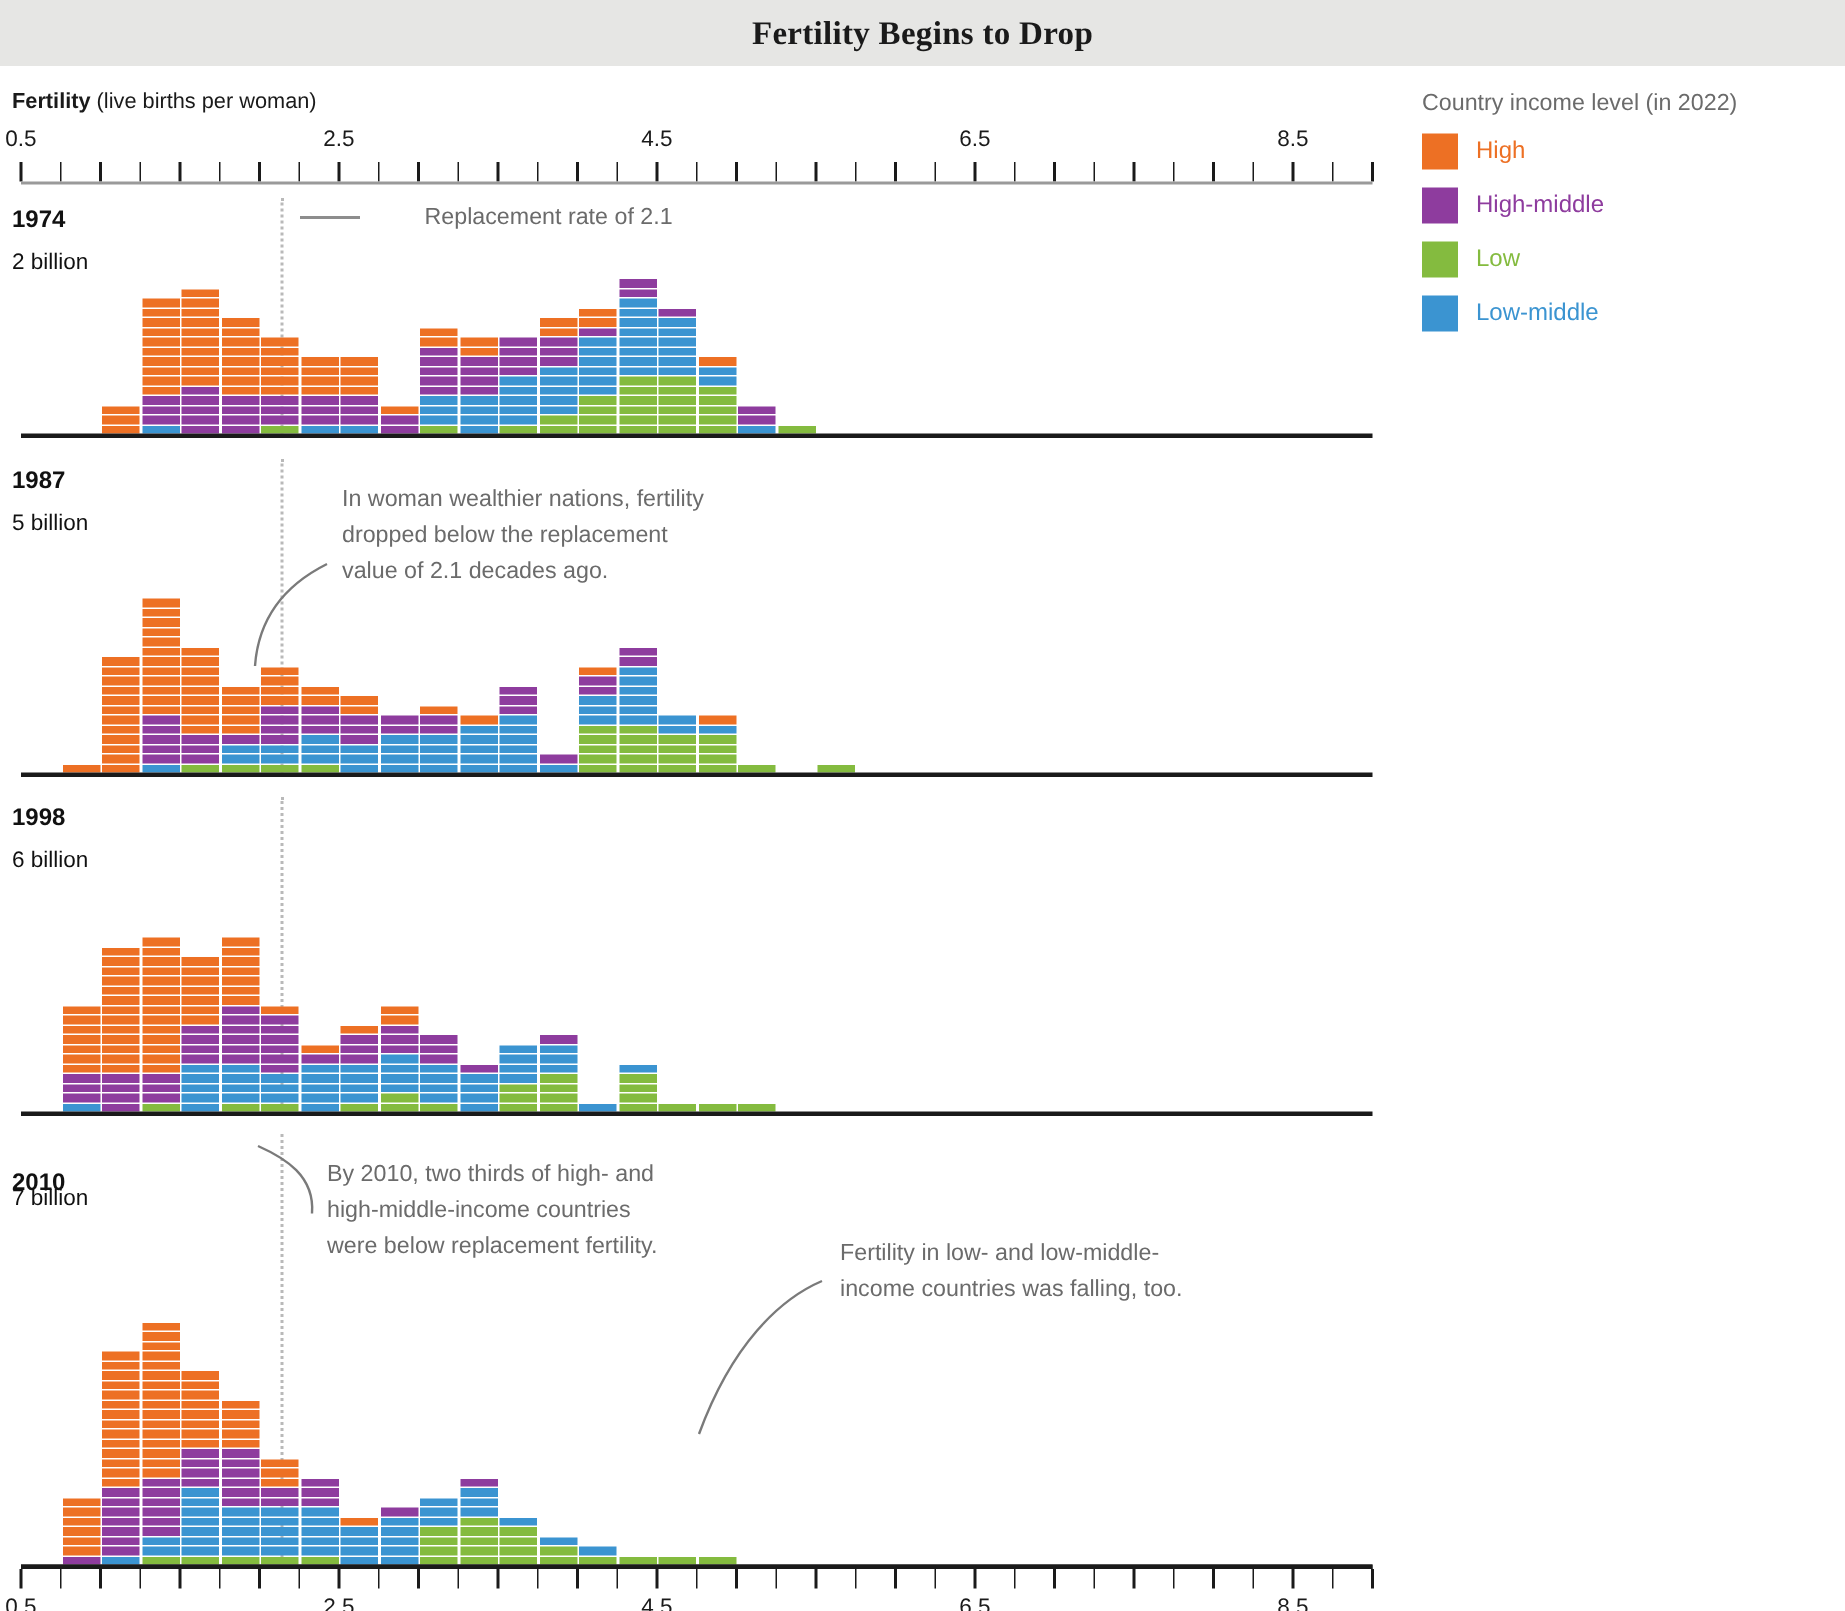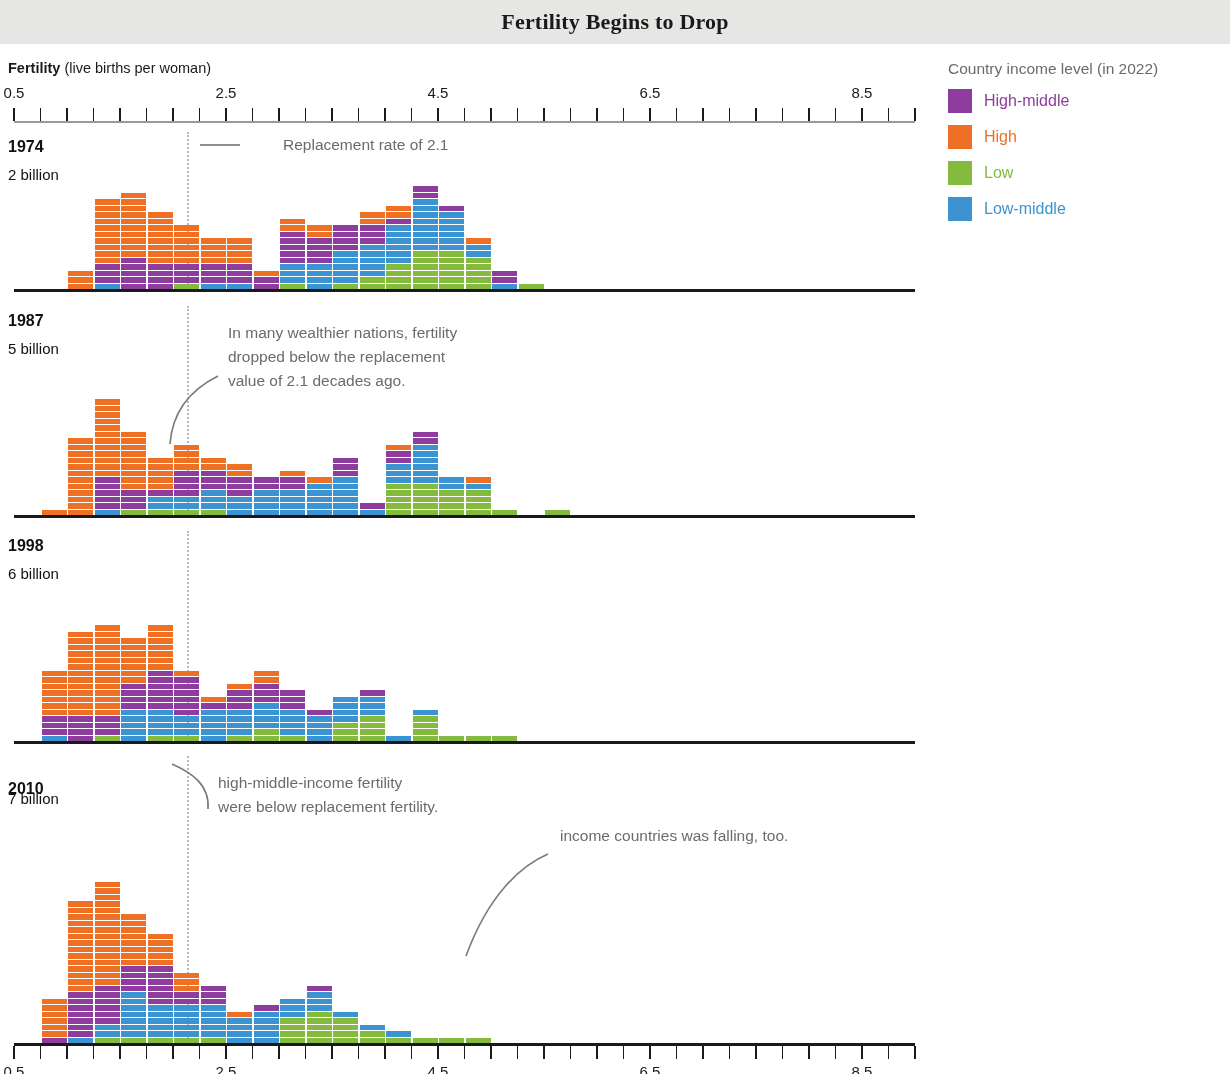--- a/index.html
+++ b/index.html
@@ -957,44 +957,46 @@
     <div class="baseline" style="top:287px;"></div>
   </div>
 
   <svg class="anno-svg" width="1230" height="1030">
     <path d="M 170 400 C 172 372 186 348 218 332" fill="none" stroke="#7a7a7a" stroke-width="1.6"></path>
     <path d="M 208 765 C 210 740 190 728 172 720" fill="none" stroke="#7a7a7a" stroke-width="1.6"></path>
     <path d="M 548 810 C 520 822 488 852 466 912" fill="none" stroke="#7a7a7a" stroke-width="1.6"></path>
   </svg>
 
   <div class="anno" style="left:228px;top:277px;width:420px;">
-    <div>In many wealthier nations, fertility</div>
+    <div>In woman wealthier nations, fertility</div>
     <div>dropped below the replacement</div>
     <div>value of 2.1 decades ago.</div>
   </div>
 
   <div class="anno" style="left:218px;top:727px;width:430px;">
-    <div>high-middle-income fertility</div>
+    <div>By 2010, two thirds of high- and</div>
+    <div>high-middle-income countries</div>
     <div>were below replacement fertility.</div>
   </div>
 
   <div class="anno" style="left:560px;top:780px;width:380px;">
+    <div>Fertility in low- and low-middle-</div>
     <div>income countries was falling, too.</div>
   </div>
 
   <div class="legend">
     <div class="legend-title">Country income level (in 2022)</div>
     <div id="legend-items">
         <div class="legend-item">
+          <span class="swatch" style="background: rgb(237, 112, 36);"></span>
+          <span class="legend-label" style="color: rgb(237, 112, 36);">High</span>
+        </div>
+        <div class="legend-item">
           <span class="swatch" style="background: rgb(142, 60, 158);"></span>
           <span class="legend-label" style="color: rgb(142, 60, 158);">High-middle</span>
-        </div>
-        <div class="legend-item">
-          <span class="swatch" style="background: rgb(237, 112, 36);"></span>
-          <span class="legend-label" style="color: rgb(237, 112, 36);">High</span>
         </div>
         <div class="legend-item">
           <span class="swatch" style="background: rgb(132, 187, 63);"></span>
           <span class="legend-label" style="color: rgb(132, 187, 63);">Low</span>
         </div>
         <div class="legend-item">
           <span class="swatch" style="background: rgb(59, 148, 209);"></span>
           <span class="legend-label" style="color: rgb(59, 148, 209);">Low-middle</span>
         </div>
       </div>

